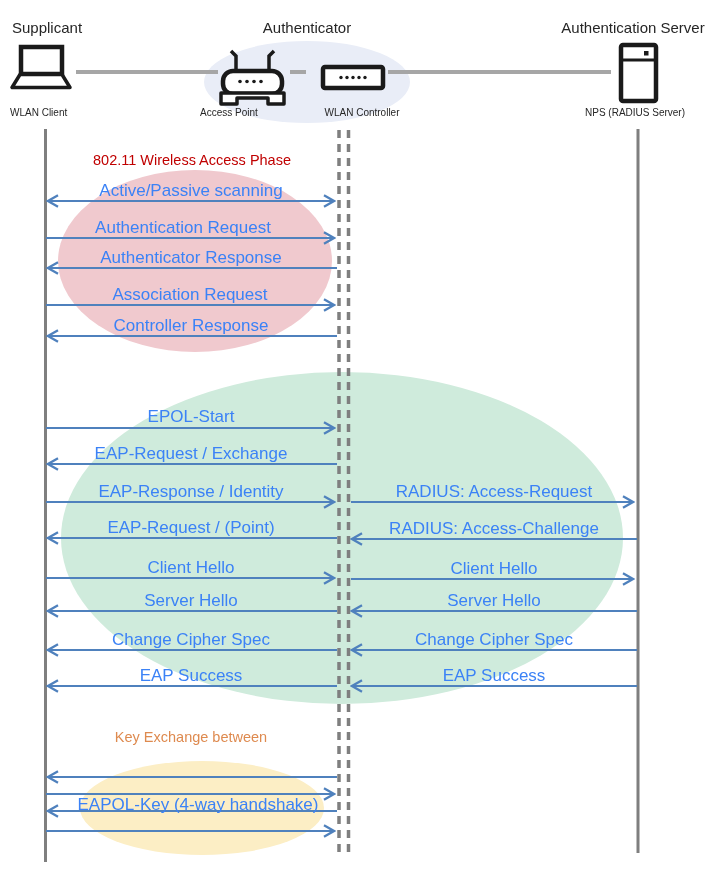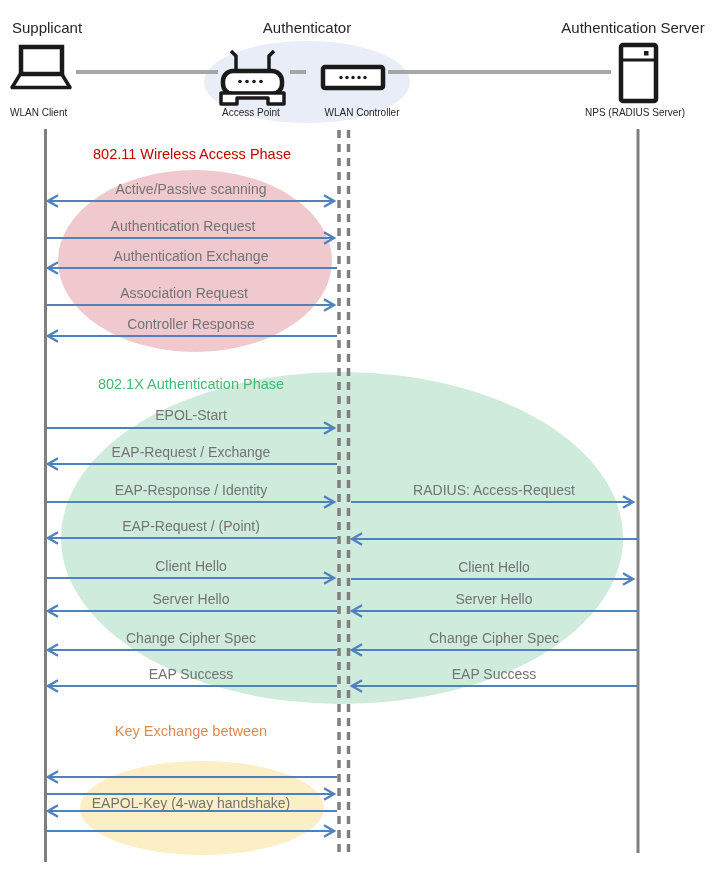--- a/index.html
+++ b/index.html
@@ -3,22 +3,22 @@
 <meta charset="utf-8">
 <style>
   html,body{margin:0;padding:0;background:#fff;}
   .stage{position:relative;width:713px;height:875px;background:#ffffff;
          font-family:"Liberation Sans",sans-serif;overflow:hidden;}
   .stage svg{position:absolute;left:0;top:0;}
   .lbl{position:absolute;white-space:nowrap;color:#262626;}
   .ctr{transform:translateX(-50%);}
   .role{font-size:15px;}
   .device{font-size:10px;}
-  .msg{font-size:14px;color:#737373;text-align:center;}
-  .phase-title{font-size:14.5px;}
+  .msg{font-size:17px;color:#3b82f6;text-align:center;}
+  .phase-title{font-size:14.5px;margin-top:6px;}
   .p1{color:#C00000;}
   .p2{color:#41BA73;}
   .p3{color:#DE8A4F;text-align:center;line-height:19px;}
   .ar{stroke:#4F81BD;stroke-width:2.2;fill:none;}
   .ll{stroke:#7F7F7F;}
   .conn{stroke:#A6A6A6;stroke-width:4;}
   .icon{stroke:#1A1A1A;fill:#ffffff;}
 </style>
 </head>
 <body>
@@ -103,45 +103,45 @@
     <line class="ar" x1="46" y1="794" x2="334" y2="794" marker-end="url(#ah)"></line>
     <line class="ar" x1="337" y1="811" x2="48" y2="811" marker-end="url(#ah)"></line>
     <line class="ar" x1="46" y1="831" x2="334" y2="831" marker-end="url(#ah)"></line>
   </svg>
 
   <div class="lbl role" style="left:12px;top:19px">Supplicant</div>
   <div class="lbl role ctr" style="left:307px;top:19px">Authenticator</div>
   <div class="lbl role ctr" style="left:633px;top:19px">Authentication Server</div>
 
   <div class="lbl device" style="left:10px;top:107px">WLAN Client</div>
-  <div class="lbl device ctr" style="left:251px;top:107px">Access Point</div>
+  <div class="lbl device ctr" style="left:229px;top:107px">Access Point</div>
   <div class="lbl device ctr" style="left:362px;top:107px">WLAN Controller</div>
   <div class="lbl device ctr" style="left:635px;top:107px">NPS (RADIUS Server)</div>
 
   <div class="lbl phase-title p1 ctr" style="left:192px;top:146px">802.11 Wireless Access Phase</div>
-  <div class="lbl phase-title p2 ctr" style="left:191px;top:376px">802.1X Authentication Phase</div>
   <div class="lbl phase-title p3 ctr" style="left:191px;top:722px">
     <span style="display:block">Key Exchange between</span>
   </div>
 
   <div class="lbl msg ctr" style="left:191px;top:181px">Active/Passive scanning</div>
   <div class="lbl msg ctr" style="left:183px;top:218px">Authentication Request</div>
-  <div class="lbl msg ctr" style="left:191px;top:248px">Authentication Exchange</div>
-  <div class="lbl msg ctr" style="left:184px;top:285px">Association Request</div>
+  <div class="lbl msg ctr" style="left:191px;top:248px">Authenticator Response</div>
+  <div class="lbl msg ctr" style="left:190px;top:285px">Association Request</div>
   <div class="lbl msg ctr" style="left:191px;top:316px">Controller Response</div>
   <div class="lbl msg ctr" style="left:191px;top:407px">EPOL-Start</div>
   <div class="lbl msg ctr" style="left:191px;top:444px">EAP-Request / Exchange</div>
   <div class="lbl msg ctr" style="left:191px;top:482px">EAP-Response / Identity</div>
   <div class="lbl msg ctr" style="left:191px;top:518px">EAP-Request / (Point)</div>
   <div class="lbl msg ctr" style="left:191px;top:558px">Client Hello</div>
   <div class="lbl msg ctr" style="left:191px;top:591px">Server Hello</div>
   <div class="lbl msg ctr" style="left:191px;top:630px">Change Cipher Spec</div>
   <div class="lbl msg ctr" style="left:191px;top:666px">EAP Success</div>
 
   <div class="lbl msg ctr" style="left:494px;top:482px">RADIUS: Access-Request</div>
+  <div class="lbl msg ctr" style="left:494px;top:519px">RADIUS: Access-Challenge</div>
   <div class="lbl msg ctr" style="left:494px;top:559px">Client Hello</div>
   <div class="lbl msg ctr" style="left:494px;top:591px">Server Hello</div>
   <div class="lbl msg ctr" style="left:494px;top:630px">Change Cipher Spec</div>
   <div class="lbl msg ctr" style="left:494px;top:666px">EAP Success</div>
 
-  <div class="lbl msg ctr" style="left:191px;top:795px">EAPOL-Key (4-way handshake)</div>
+  <div class="lbl msg ctr" style="left:198px;top:795px">EAPOL-Key (4-way handshake)</div>
 
 </div>
 
 </body></html>

